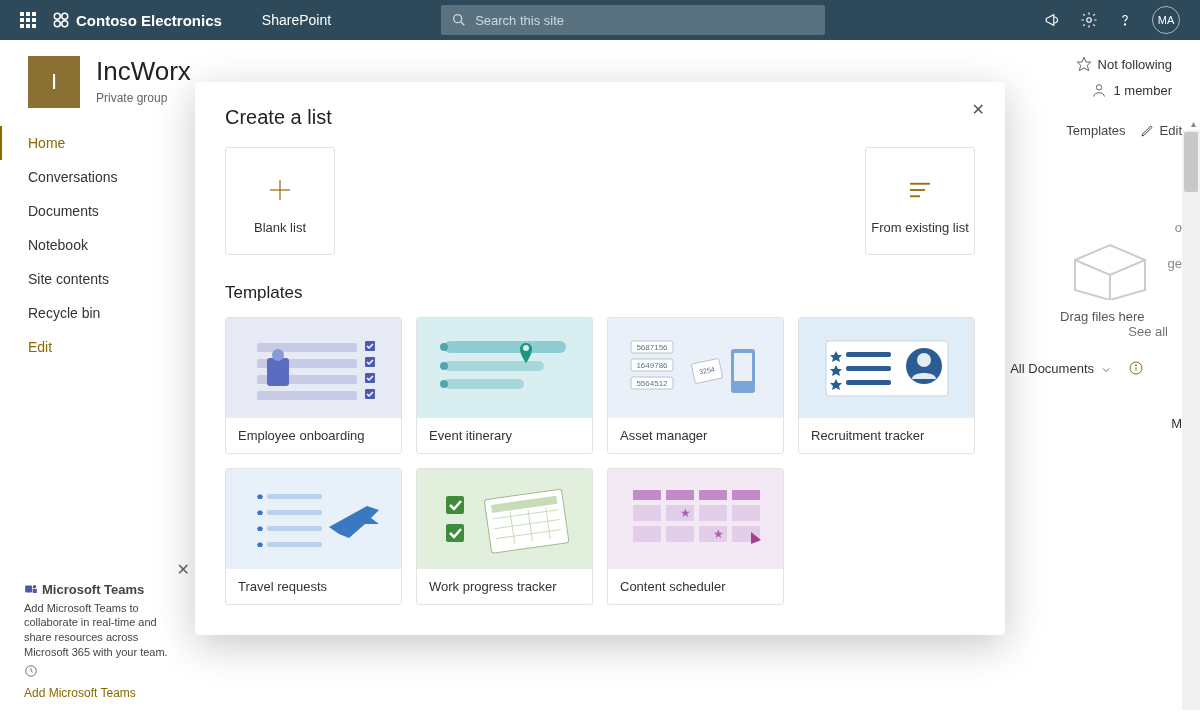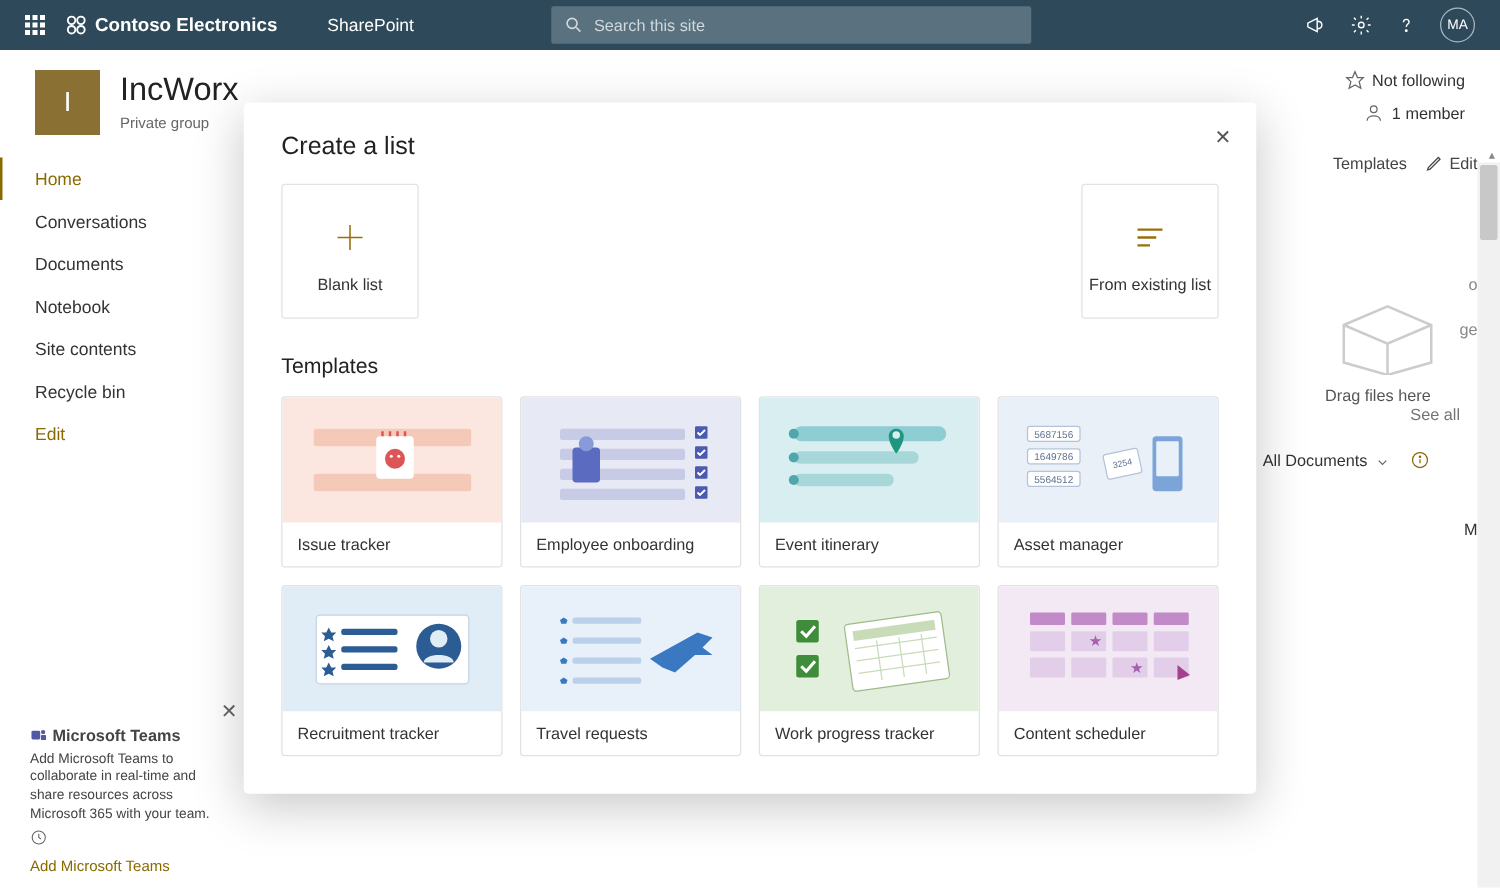--- a/index.html
+++ b/index.html
@@ -292,36 +292,20 @@
             </svg>
         </div>
         <span>From existing list</span>
       </div>
     </div>
 
     <div class="templates-title">Templates</div>
 
     <div class="template-grid">
 
-      <div class="template-card">
-        <div class="tpl-thumb" style="background:#fbe7e0">
-          <svg width="150" height="75" viewBox="0 0 150 75">
-              <rect x="12" y="12" width="126" height="14" fill="#f5c9b8" rx="2"></rect>
-              <rect x="12" y="48" width="126" height="14" fill="#f5c9b8" rx="2"></rect>
-              <g transform="translate(62,18)">
-                <rect x="0" y="0" width="30" height="34" rx="3" fill="#fff"></rect>
-                <path d="M5 0 v-4 M11 0 v-4 M17 0 v-4 M23 0 v-4" stroke="#d55" stroke-width="2"></path>
-                <circle cx="15" cy="18" r="8" fill="#d55"></circle>
-                <circle cx="12" cy="16" r="1.2" fill="#fff"></circle>
-                <circle cx="18" cy="16" r="1.2" fill="#fff"></circle>
-              </g>
-            </svg>
-        </div>
-        <div class="tpl-label">Issue tracker</div>
-      </div>
 
       <div class="template-card">
         <div class="tpl-thumb" style="background:#e7e9f5">
           <svg width="150" height="75" viewBox="0 0 150 75">
               <rect x="18" y="12" width="100" height="9" fill="#c7cbe5" rx="2"></rect>
               <rect x="18" y="28" width="100" height="9" fill="#c7cbe5" rx="2"></rect>
               <rect x="18" y="44" width="100" height="9" fill="#c7cbe5" rx="2"></rect>
               <rect x="18" y="60" width="100" height="9" fill="#c7cbe5" rx="2"></rect>
               <rect x="126" y="10" width="10" height="10" fill="#4a5bb0" rx="1"></rect>
               <path d="M128 15 l2 2 l4 -4" stroke="#fff" stroke-width="1.5" fill="none"></path>

